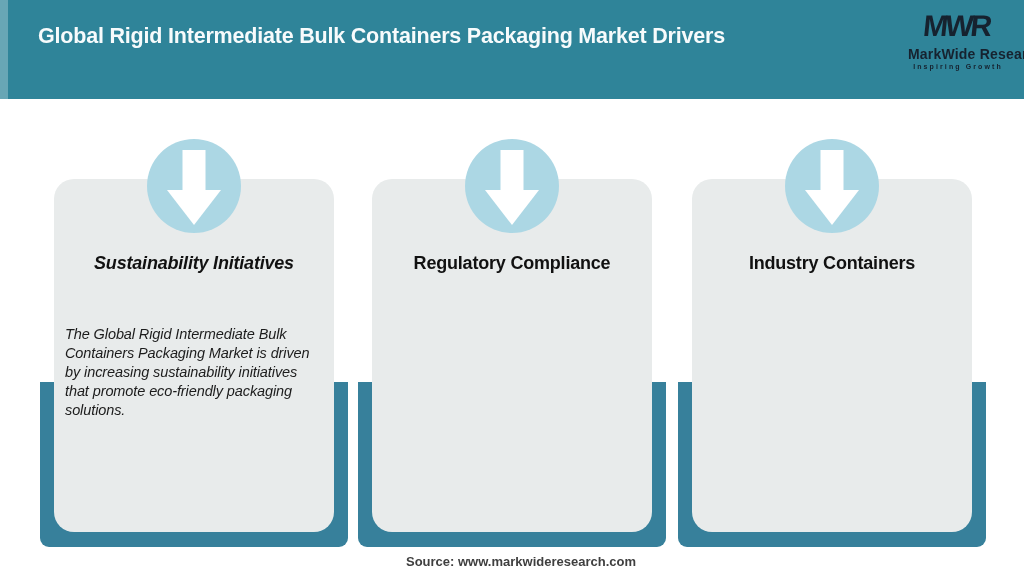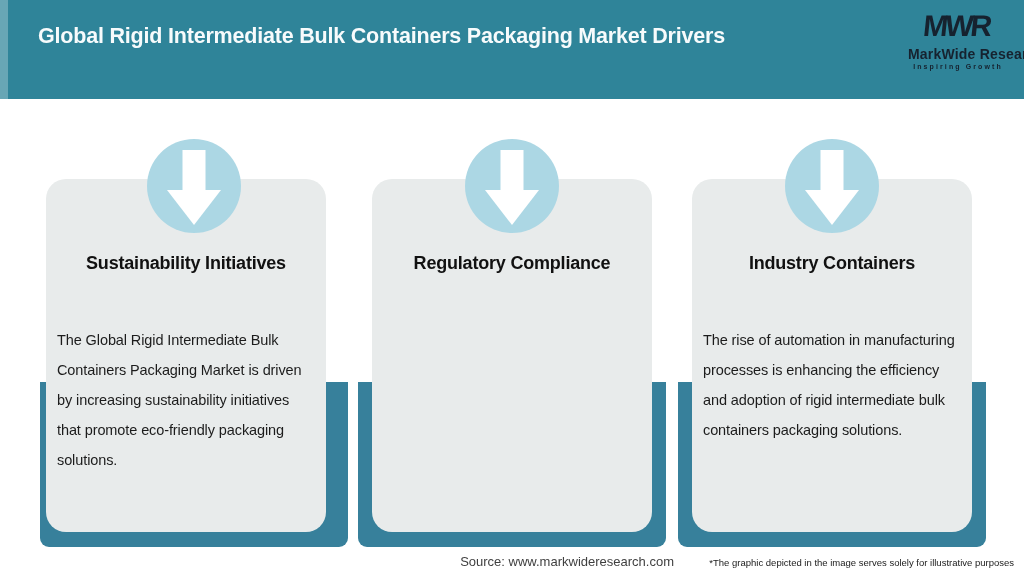--- a/index.html
+++ b/index.html
@@ -91,47 +91,47 @@
     color: #111111;
   }
   .card-body {
     position: absolute;
     left: 0; top: 146px;
     width: 100%;
     margin: 0;
     padding: 0 11px;
     text-align: left;
     font-size: 14.5px;
-    line-height: 30px;
+    line-height: 19px;
     letter-spacing: -0.1px;
     color: #1c1c1c;
   }
   .circle {
     position: absolute;
     top: 139px;
     width: 94px; height: 94px;
     border-radius: 50%;
     background: var(--circle_blue, #ACD7E4);
     z-index: 3;
   }
   .circle svg { display: block; width: 94px; height: 94px; }
 
   
-  .g1 .backplate { left: 40px; }  .g1 .card { left: 46px; }  .g1 .circle { left: 147px; }
+  .g1 .backplate { left: 40px; }  .g1 .card { left: 54px; font-style: italic; }  .g1 .circle { left: 147px; }
   .g2 .backplate { left: 358px; } .g2 .card { left: 372px; padding-left: 26px; } .g2 .circle { left: 465px; }
   .g3 .backplate { left: 678px; } .g3 .card { left: 692px; } .g3 .circle { left: 785px; }
 
   
   .source-text {
     position: absolute;
-    left: 324px; top: 554px;
+    left: 346px; top: 554px;
     width: 350px;
-    text-align: right;
+    text-align: center;
     font-size: 13px;
-    font-weight: normal;
+    font-weight: bold;
     color: #3f3f3f;
   }
   .disclaimer-text {
     position: absolute;
     right: 10px; top: 557px;
     font-size: 9.5px;
     color: #1a1a1a;
   }
 </style>
 </head>
@@ -176,26 +176,24 @@
         <rect x="35.5" y="11" width="23" height="41" fill="#ffffff"></rect>
         <polygon points="20,51 74,51 47,86" fill="#ffffff"></polygon>
       </svg>
     </div>
   </section>
 
   <section class="card-group g3">
     <div class="backplate"></div>
     <div class="card">
       <h2 class="card-title">Industry Containers</h2>
-      <p class="card-body">The rise of automation in manufacturing processes is enhancing the efficiency and adoption of rigid intermediate bulk containers packaging solutions.</p>
     </div>
     <div class="circle">
       <svg viewBox="0 0 94 94" aria-hidden="true">
         <rect x="35.5" y="11" width="23" height="41" fill="#ffffff"></rect>
         <polygon points="20,51 74,51 47,86" fill="#ffffff"></polygon>
       </svg>
     </div>
   </section>
 
   <div class="source-text">Source: www.markwideresearch.com</div>
-  <div class="disclaimer-text">*The graphic depicted in the image serves solely for illustrative purposes</div>
 
 </div>
 
 </body></html>

